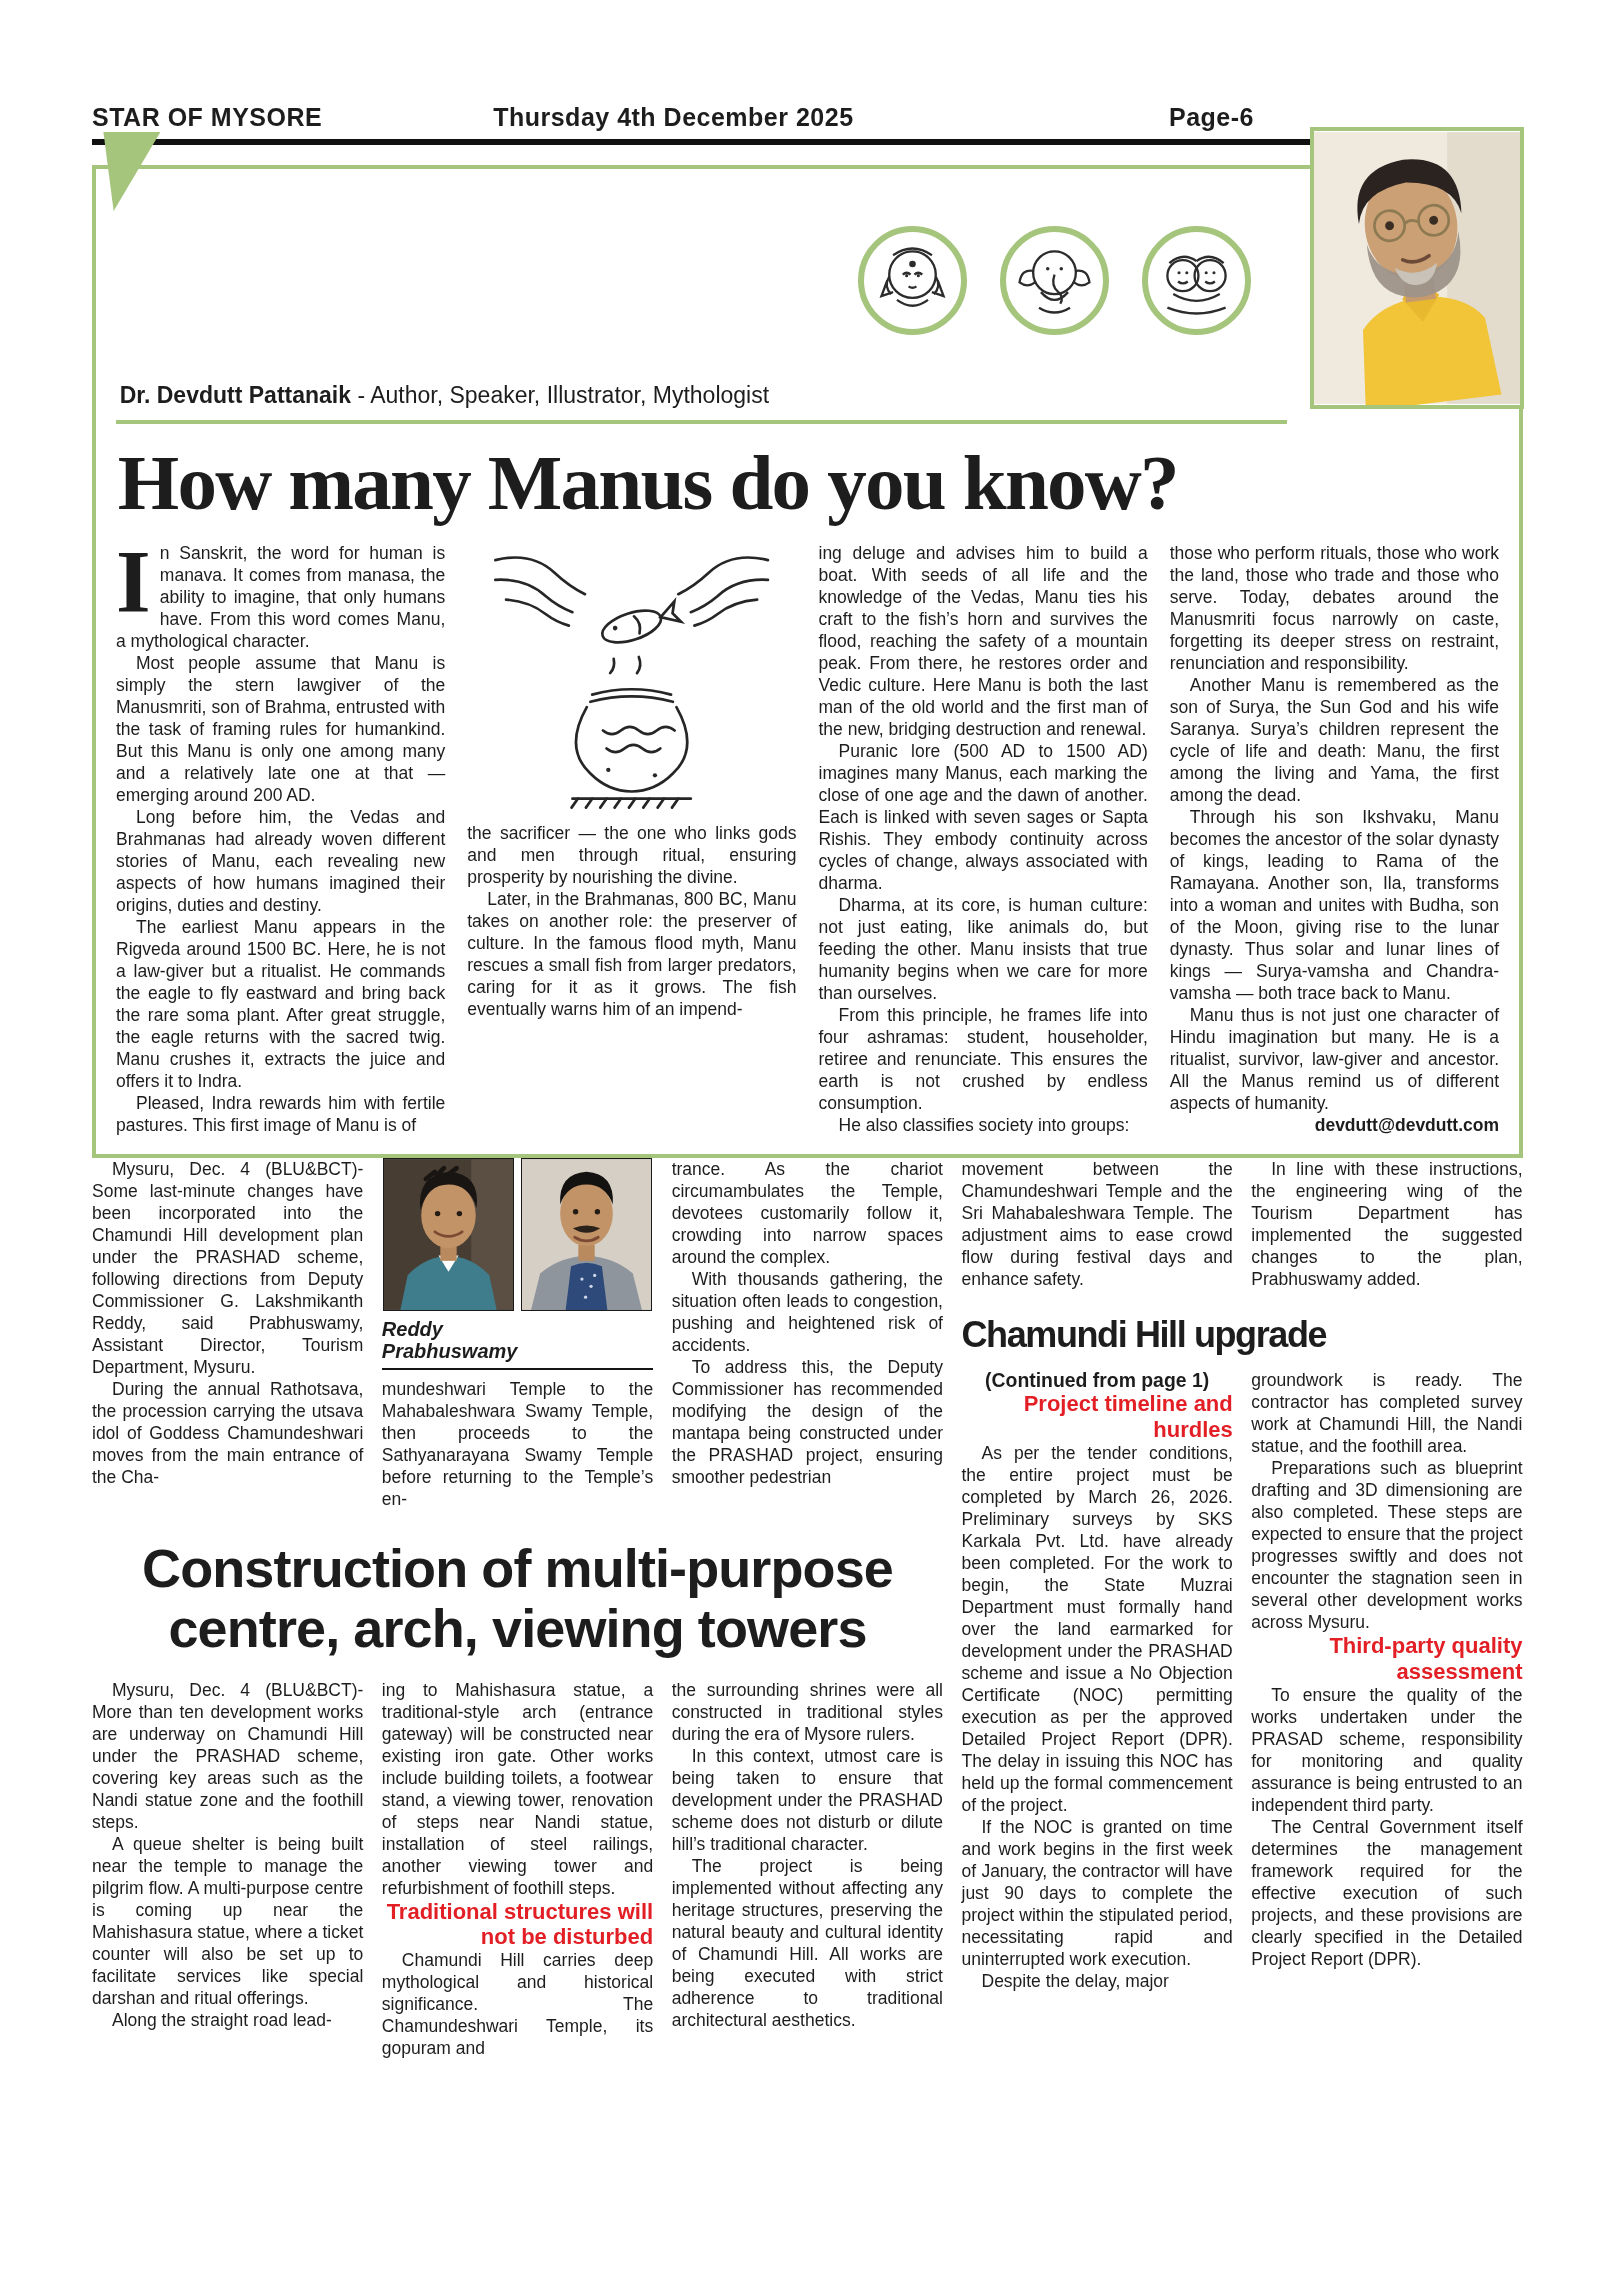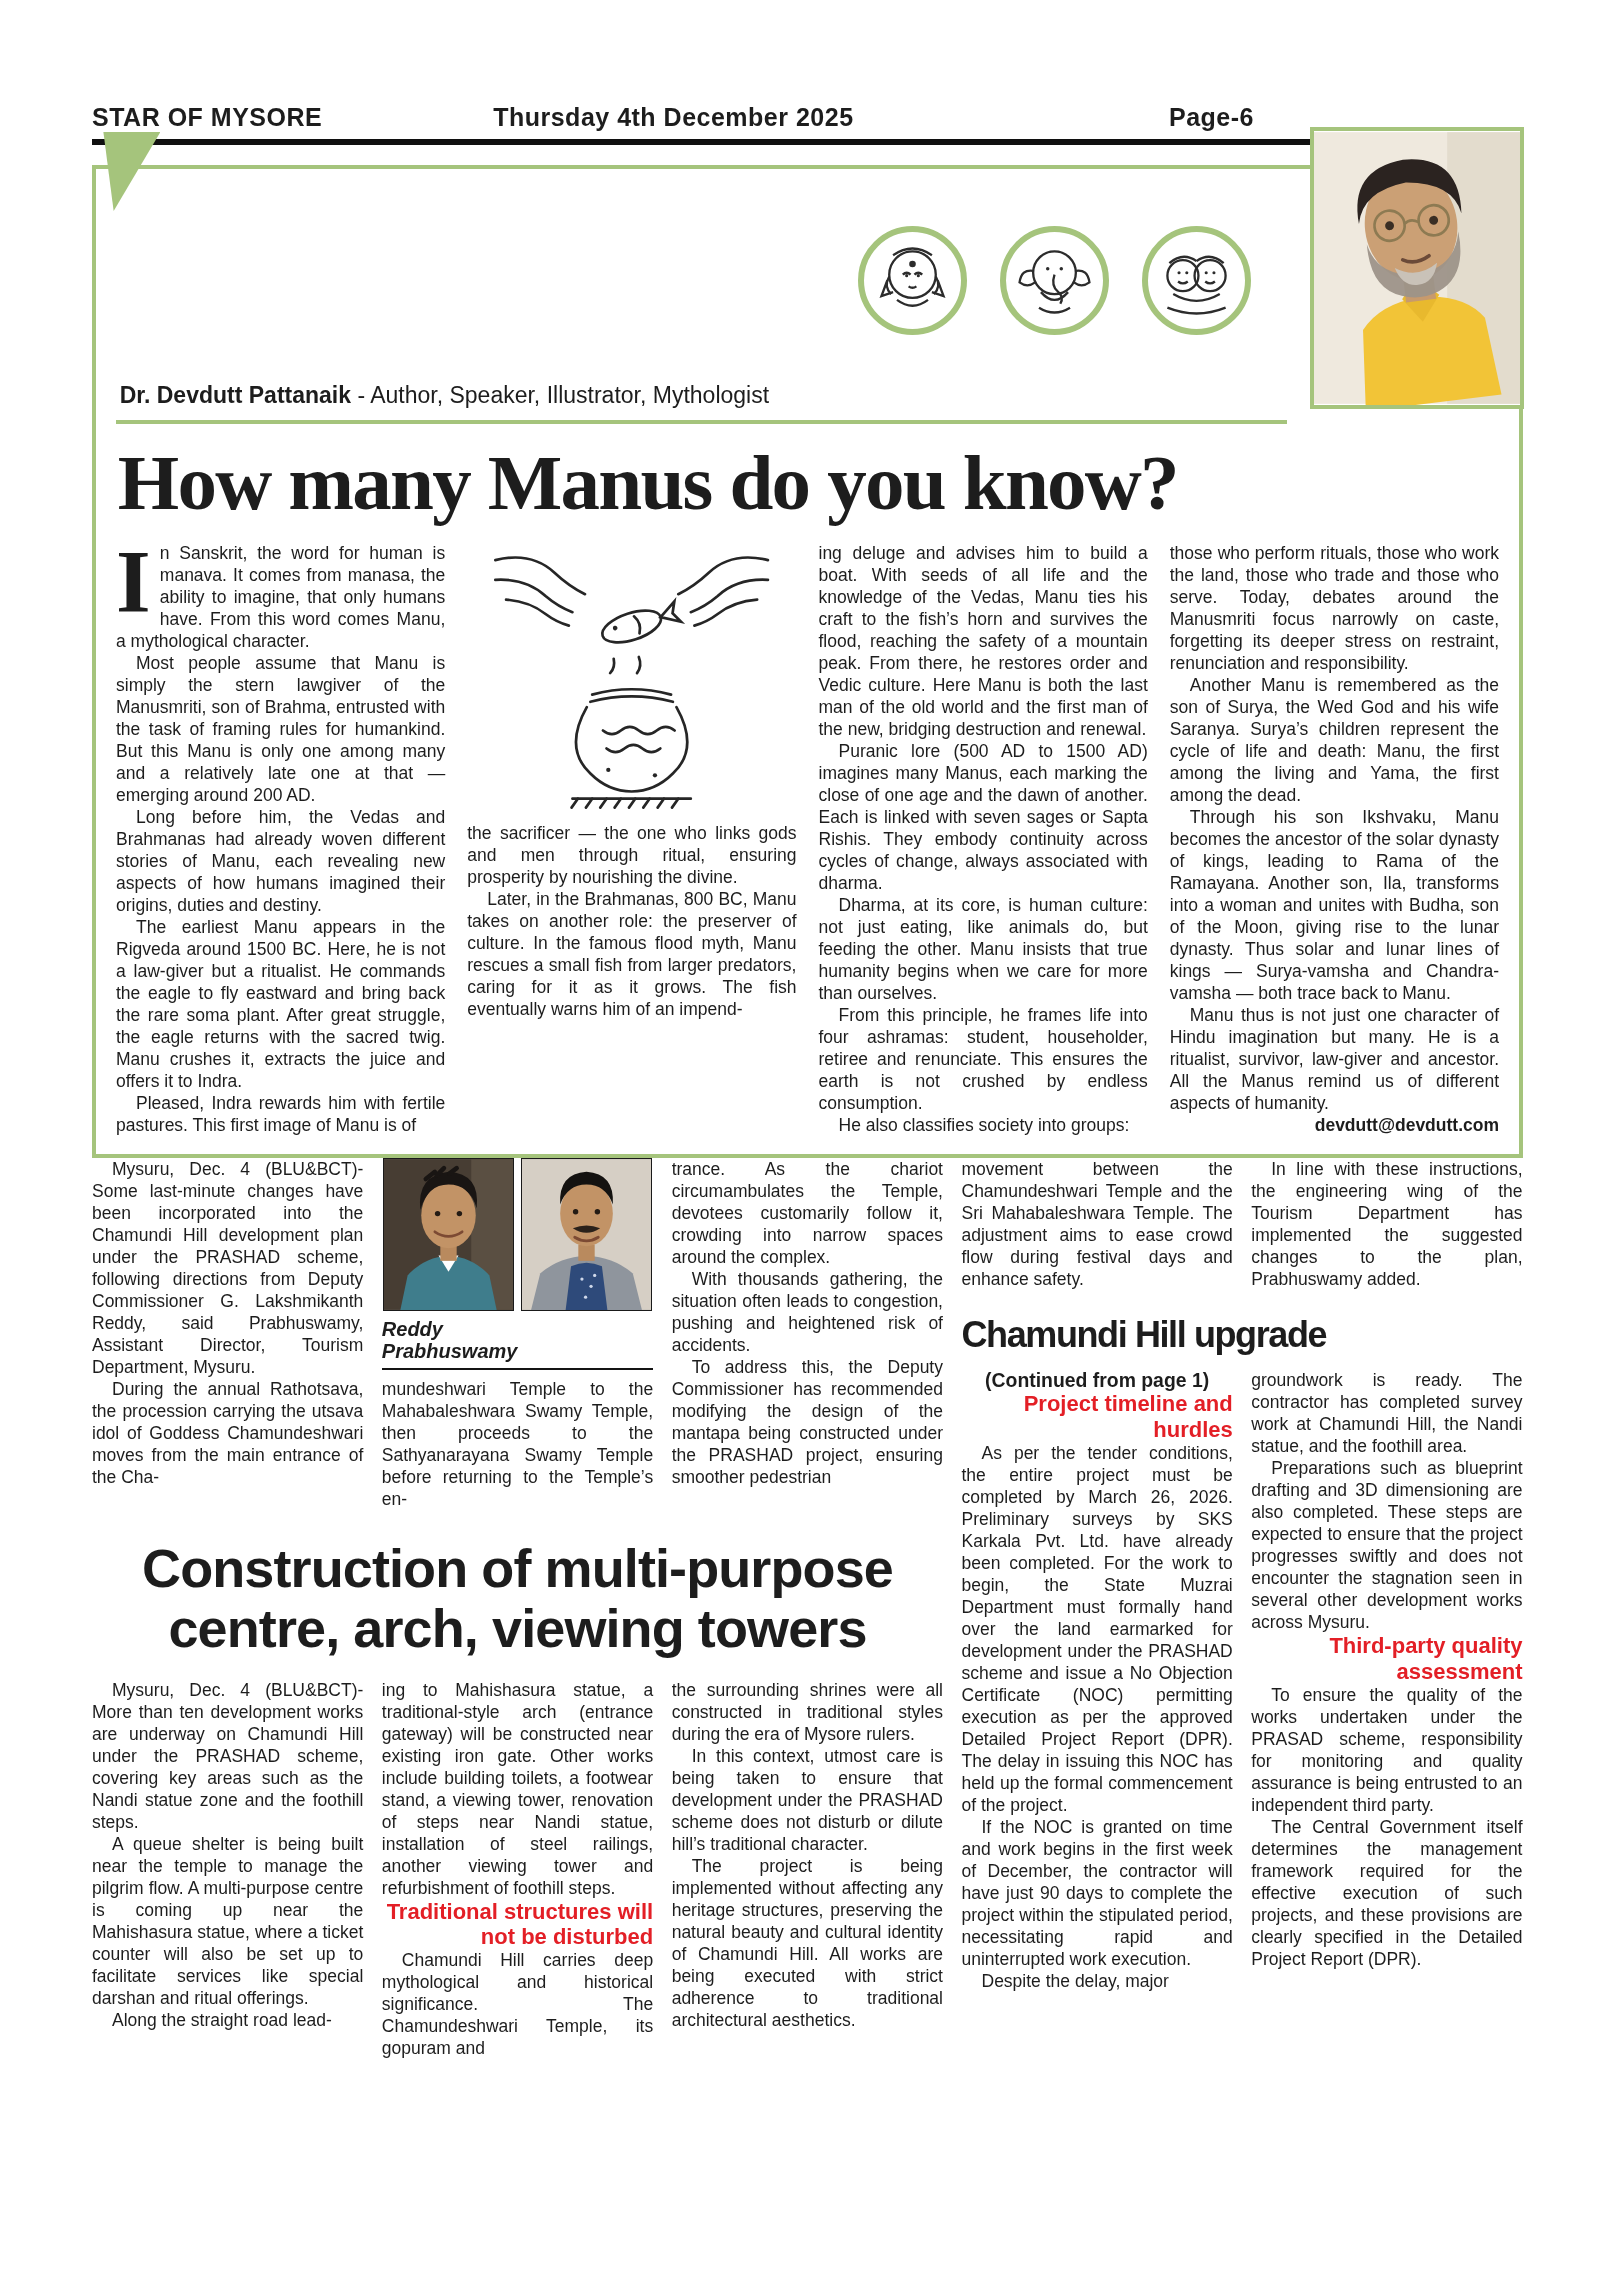--- a/index.html
+++ b/index.html
@@ -213,21 +213,21 @@
       </div>
       <div class="col">
         <p>ing deluge and advises him to build a boat. With seeds of all life and the knowledge of the Vedas, Manu ties his craft to the fish’s horn and survives the flood, reaching the safety of a mountain peak. From there, he restores order and Vedic culture. Here Manu is both the last man of the old world and the first man of the new, bridging destruction and renewal.</p>
         <p class="ind">Puranic lore (500 AD to 1500 AD) imagines many Manus, each marking the close of one age and the dawn of another. Each is linked with seven sages or Sapta Rishis. They embody continuity across cycles of change, always associated with dharma.</p>
         <p class="ind">Dharma, at its core, is human culture: not just eating, like animals do, but feeding the other. Manu insists that true humanity begins when we care for more than ourselves.</p>
         <p class="ind">From this principle, he frames life into four ashramas: student, householder, retiree and renunciate. This ensures the earth is not crushed by endless consumption.</p>
         <p class="ind">He also classifies society into groups:</p>
       </div>
       <div class="col">
         <p>those who perform rituals, those who work the land, those who trade and those who serve. Today, debates around the Manusmriti focus narrowly on caste, forgetting its deeper stress on restraint, renunciation and responsibility.</p>
-        <p class="ind">Another Manu is remembered as the son of Surya, the Wed God and his wife Saranya. Surya’s children represent the cycle of life and death: Manu, the first among the living and Yama, the first among the dead.</p>
+        <p class="ind">Another Manu is remembered as the son of Surya, the Sun God and his wife Saranya. Surya’s children represent the cycle of life and death: Manu, the first among the living and Yama, the first among the dead.</p>
         <p class="ind">Through his son Ikshvaku, Manu becomes the ancestor of the solar dynasty of kings, leading to Rama of the Ramayana. Another son, Ila, transforms into a woman and unites with Budha, son of the Moon, giving rise to the lunar dynasty. Thus solar and lunar lines of kings — Surya-vamsha and Chandra-vamsha — both trace back to Manu.</p>
         <p class="ind">Manu thus is not just one character of Hindu imagination but many. He is a ritualist, survivor, law-giver and ancestor. All the Manus remind us of different aspects of humanity.</p>
         <p class="signoff">devdutt@devdutt.com</p>
       </div>
     </div>
   </div>
 
 
   <div class="lower">
 
@@ -319,21 +319,21 @@
         </div>
       </div>
 
       <h1 class="ch-head">Chamundi Hill upgrade</h1>
 
       <div class="row2 bodytext">
         <div class="col">
           <p class="cont-line">(Continued from page 1)</p>
           <p class="red-sub">Project timeline and hurdles</p>
           <p class="ind">As per the tender conditions, the entire project must be completed by March 26, 2026. Preliminary surveys by SKS Karkala Pvt. Ltd. have already been completed. For the work to begin, the State Muzrai Department must formally hand over the land earmarked for development under the PRASHAD scheme and issue a No Objection Certificate (NOC) permitting execution as per the approved Detailed Project Report (DPR). The delay in issuing this NOC has held up the formal commencement of the project.</p>
-          <p class="ind">If the NOC is granted on time and work begins in the first week of December, the contractor will have just 90 days to complete the project within the stipulated period, necessitating rapid and uninterrupted work execution.</p>
+          <p class="ind">If the NOC is granted on time and work begins in the first week of January, the contractor will have just 90 days to complete the project within the stipulated period, necessitating rapid and uninterrupted work execution.</p>
           <p class="ind">Despite the delay, major</p>
         </div>
         <div class="col">
           <p>groundwork is ready. The contractor has completed survey work at Chamundi Hill, the Nandi statue, and the foothill area.</p>
           <p class="ind">Preparations such as blueprint drafting and 3D dimensioning are also completed. These steps are expected to ensure that the project progresses swiftly and does not encounter the stagnation seen in several other development works across Mysuru.</p>
           <p class="red-sub">Third-party quality assessment</p>
           <p class="ind">To ensure the quality of the works undertaken under the PRASAD scheme, responsibility for monitoring and quality assurance is being entrusted to an independent third party.</p>
           <p class="ind">The Central Government itself determines the management framework required for the effective execution of such projects, and these provisions are clearly specified in the Detailed Project Report (DPR).</p>
         </div>
       </div>

